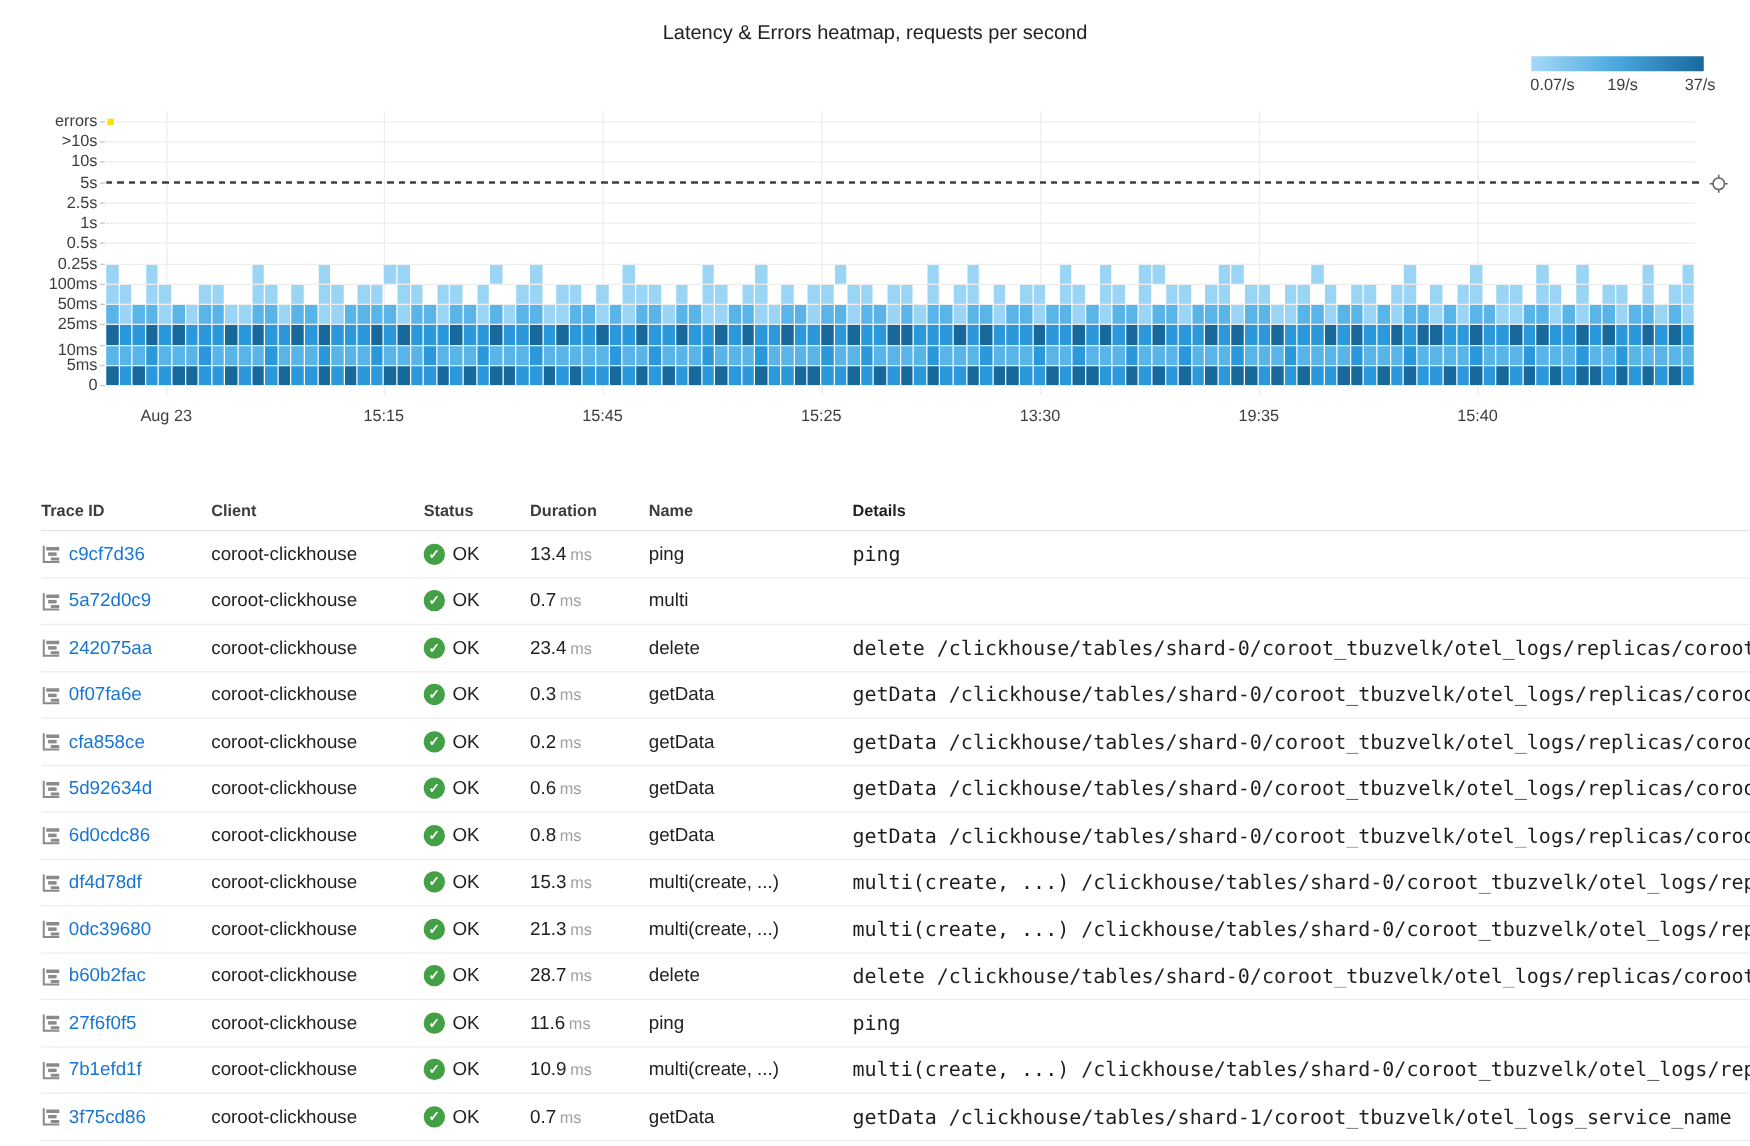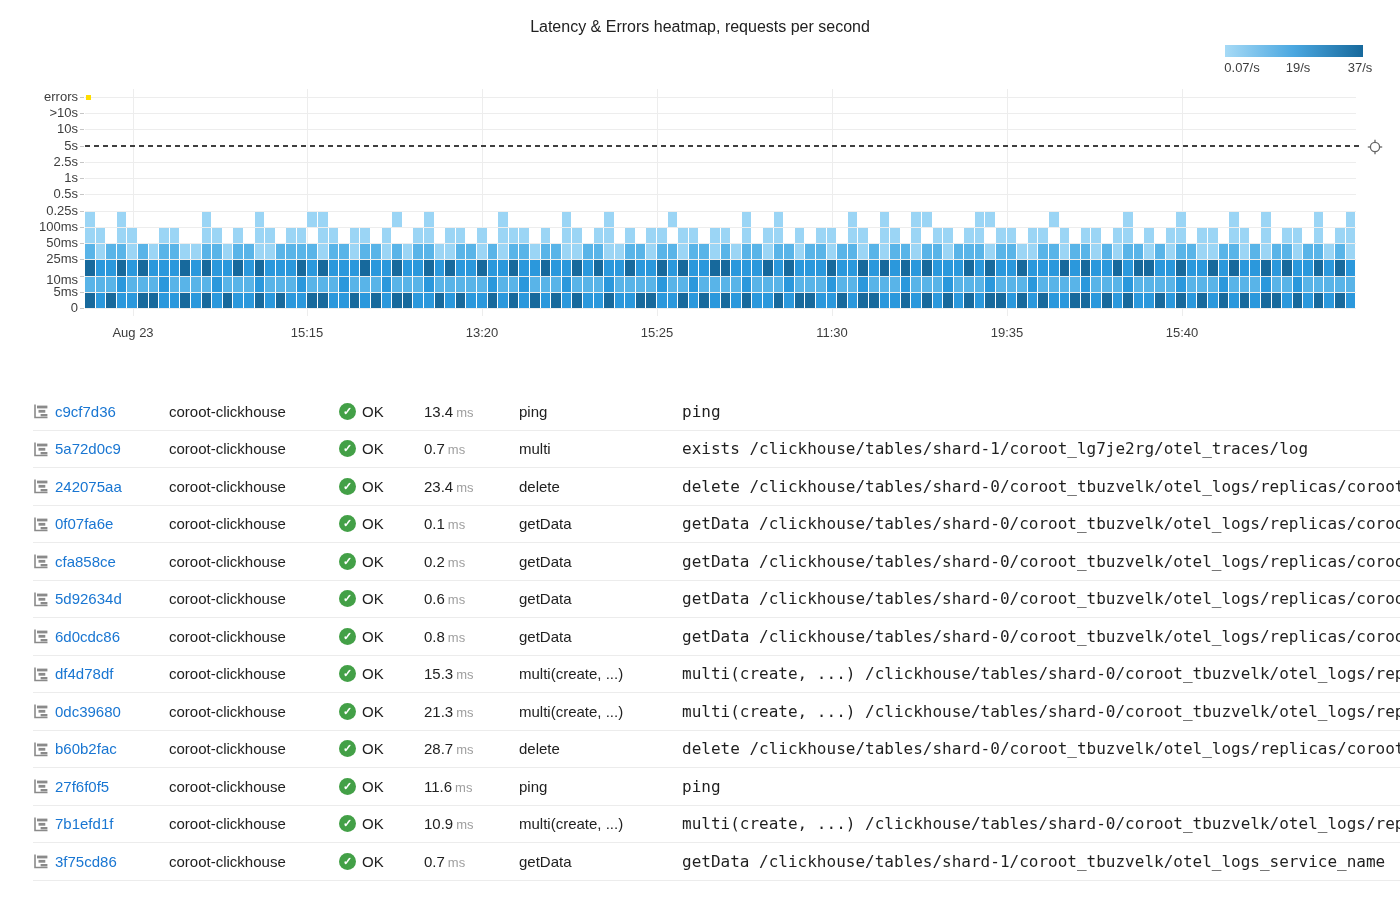--- a/index.html
+++ b/index.html
@@ -117,25 +117,25 @@
     <div class="y-tick" style="top: 292px;"></div>
     <div class="y-label" style="top: 284px;">5ms</div>
     <div class="gridline-h" style="top: 308px;"></div>
     <div class="y-tick" style="top: 308px;"></div>
     <div class="y-label" style="top: 300px;">0</div>
     <div class="gridline-v" style="left: 133px;"></div>
     <div class="x-label" style="left: 133px;">Aug 23</div>
     <div class="gridline-v" style="left: 307px;"></div>
     <div class="x-label" style="left: 307px;">15:15</div>
     <div class="gridline-v" style="left: 482px;"></div>
-    <div class="x-label" style="left: 482px;">13:20</div>
+    <div class="x-label" style="left: 482px;">15:45</div>
     <div class="gridline-v" style="left: 657px;"></div>
     <div class="x-label" style="left: 657px;">15:25</div>
     <div class="gridline-v" style="left: 832px;"></div>
-    <div class="x-label" style="left: 832px;">11:30</div>
+    <div class="x-label" style="left: 832px;">13:30</div>
     <div class="gridline-v" style="left: 1007px;"></div>
     <div class="x-label" style="left: 1007px;">19:35</div>
     <div class="gridline-v" style="left: 1182px;"></div>
     <div class="x-label" style="left: 1182px;">15:40</div>
     <div class="band" style="top: 212px; height: 15px;">
       <div class="cell" style="background: rgb(155, 213, 245);"></div>
       <div class="cell"></div>
       <div class="cell"></div>
       <div class="cell" style="background: rgb(155, 213, 245);"></div>
       <div class="cell"></div>
@@ -871,20 +871,28 @@
 <svg class="target-icon" viewBox="0 0 16 16">
   <circle cx="8" cy="8" r="4.6" fill="none" stroke="#666" stroke-width="1.3"></circle>
   <line x1="8" y1="0.8" x2="8" y2="3.6" stroke="#666" stroke-width="1.3"></line>
   <line x1="8" y1="12.4" x2="8" y2="15.2" stroke="#666" stroke-width="1.3"></line>
   <line x1="0.8" y1="8" x2="3.6" y2="8" stroke="#666" stroke-width="1.3"></line>
   <line x1="12.4" y1="8" x2="15.2" y2="8" stroke="#666" stroke-width="1.3"></line>
 </svg>
 <div class="error-dot"></div>
 
 <div class="traces-table">
+  <div class="thead">
+    <div class="col col-trace">Trace ID</div>
+    <div class="col col-client">Client</div>
+    <div class="col col-status">Status</div>
+    <div class="col col-duration">Duration</div>
+    <div class="col col-name">Name</div>
+    <div class="col col-details" style="font-family:'Liberation Sans',sans-serif;font-size:13px;">Details</div>
+  </div>
   <div id="tbody">
   <div class="trow">
     <div class="col col-trace">
       <svg class="trace-icon" viewBox="0 0 16 16">
         <path d="M2 1.5 V14.5 H14.5" fill="none" stroke="#8a8a8a" stroke-width="1.6"></path>
         <rect x="4" y="2.6" width="10.4" height="2.8" fill="#8a8a8a"></rect>
         <rect x="5.5" y="6.9" width="6.8" height="2.8" fill="#8a8a8a"></rect>
         <rect x="7.6" y="11" width="6.8" height="2.4" fill="#8a8a8a"></rect>
       </svg>
       <a class="trace-link" href="#">c9cf7d36</a>
@@ -913,21 +921,20 @@
     </div>
     <div class="col col-client">coroot-clickhouse</div>
     <div class="col col-status">
       <span class="ok-icon">✓</span>
       <span>OK</span>
     </div>
     <div class="col col-duration">
       <span>0.7</span><span class="dur-unit">ms</span>
     </div>
     <div class="col col-name">multi</div>
-    <div class="col col-details">exists /clickhouse/tables/shard-1/coroot_lg7je2rg/otel_traces/log</div>
   </div>
 
   <div class="trow">
     <div class="col col-trace">
       <svg class="trace-icon" viewBox="0 0 16 16">
         <path d="M2 1.5 V14.5 H14.5" fill="none" stroke="#8a8a8a" stroke-width="1.6"></path>
         <rect x="4" y="2.6" width="10.4" height="2.8" fill="#8a8a8a"></rect>
         <rect x="5.5" y="6.9" width="6.8" height="2.8" fill="#8a8a8a"></rect>
         <rect x="7.6" y="11" width="6.8" height="2.4" fill="#8a8a8a"></rect>
       </svg>
@@ -954,21 +961,21 @@
         <rect x="7.6" y="11" width="6.8" height="2.4" fill="#8a8a8a"></rect>
       </svg>
       <a class="trace-link" href="#">0f07fa6e</a>
     </div>
     <div class="col col-client">coroot-clickhouse</div>
     <div class="col col-status">
       <span class="ok-icon">✓</span>
       <span>OK</span>
     </div>
     <div class="col col-duration">
-      <span>0.1</span><span class="dur-unit">ms</span>
+      <span>0.3</span><span class="dur-unit">ms</span>
     </div>
     <div class="col col-name">getData</div>
     <div class="col col-details">getData /clickhouse/tables/shard-0/coroot_tbuzvelk/otel_logs/replicas/coroot</div>
   </div>
 
   <div class="trow">
     <div class="col col-trace">
       <svg class="trace-icon" viewBox="0 0 16 16">
         <path d="M2 1.5 V14.5 H14.5" fill="none" stroke="#8a8a8a" stroke-width="1.6"></path>
         <rect x="4" y="2.6" width="10.4" height="2.8" fill="#8a8a8a"></rect>

